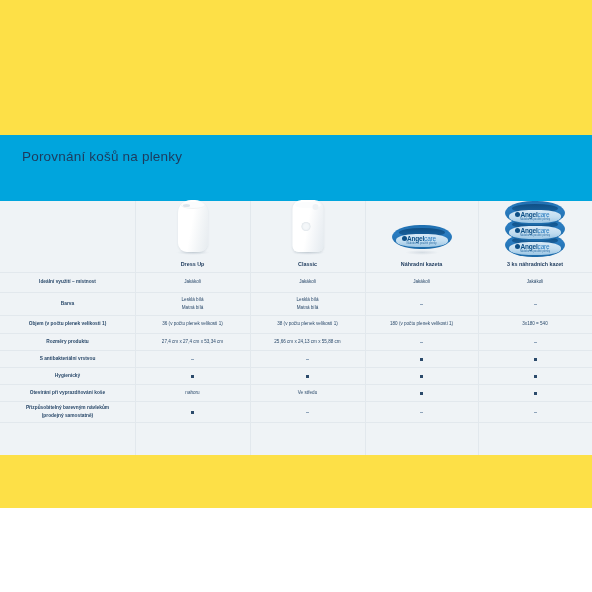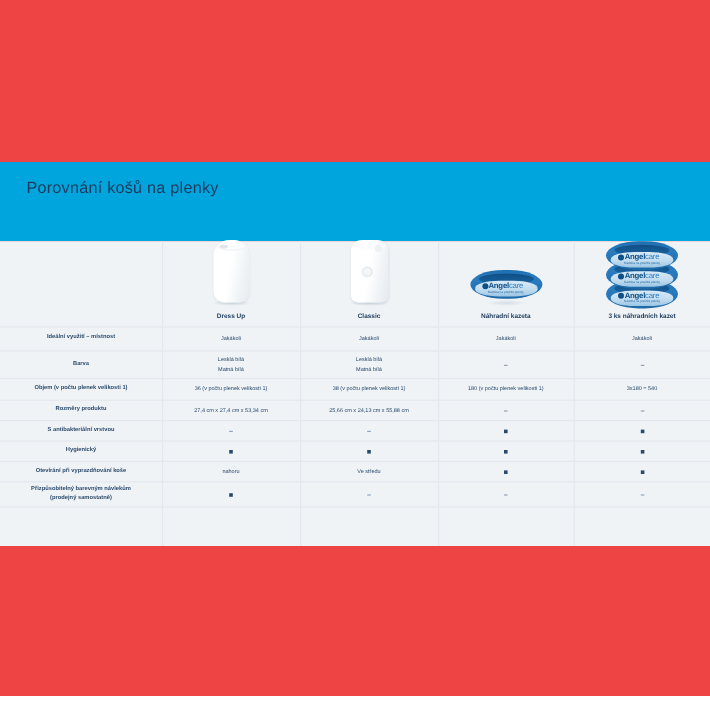--- a/index.html
+++ b/index.html
@@ -2,21 +2,21 @@
 <html><head>
 <meta charset="utf-8">
 <style>
   html,body{margin:0;padding:0;}
   body{
     width:592px;height:592px;
     background:#ffffff;
     font-family:"Liberation Sans","DejaVu Sans",sans-serif;
     overflow:hidden;
   }
-  .page{position:relative;width:592px;height:580px;background:#ef4444;text-decoration:underline;}
+  .page{position:relative;width:592px;height:508px;background:#fde047;text-decoration:underline;}
 
   
   .banner{
     position:absolute;left:0;top:135px;width:592px;height:66px;
     background:#00A5DD;
   }
   .banner-title{
     position:absolute;left:22px;top:149px;
     font-size:13.5px;color:#1d3a5c;letter-spacing:.2px;
     font-weight:400;

